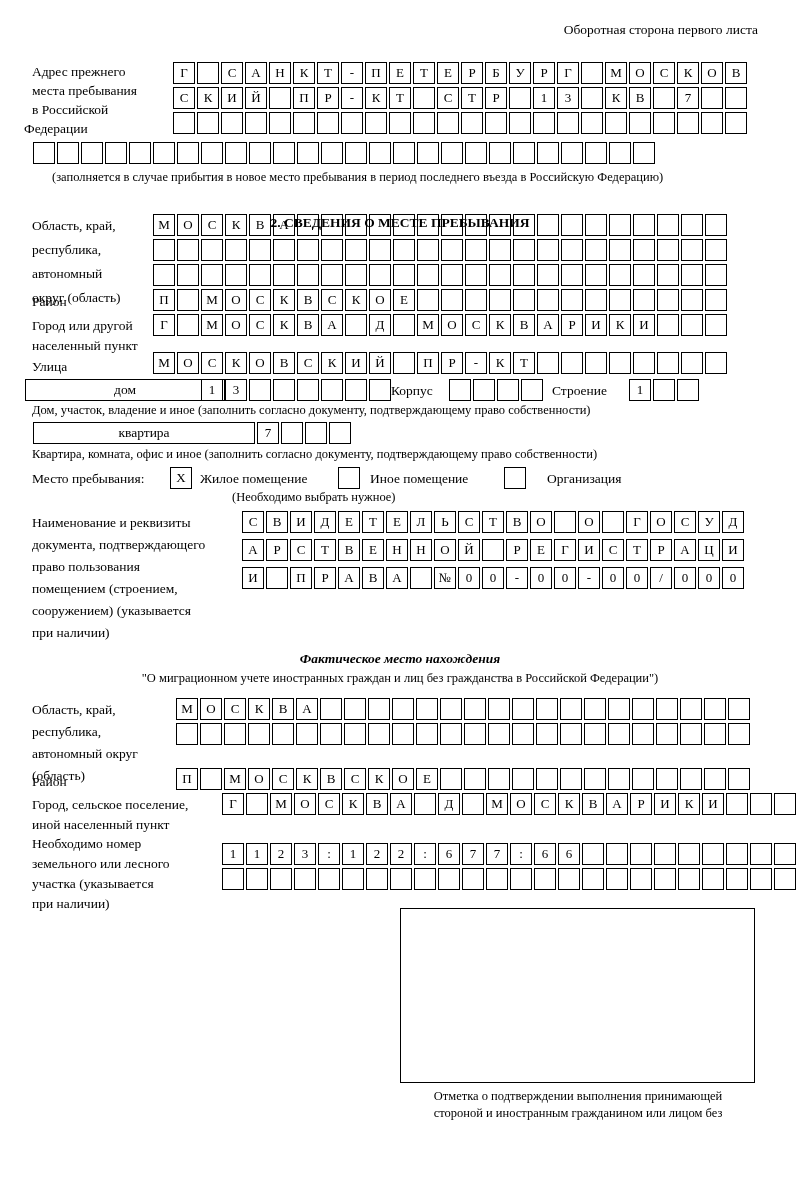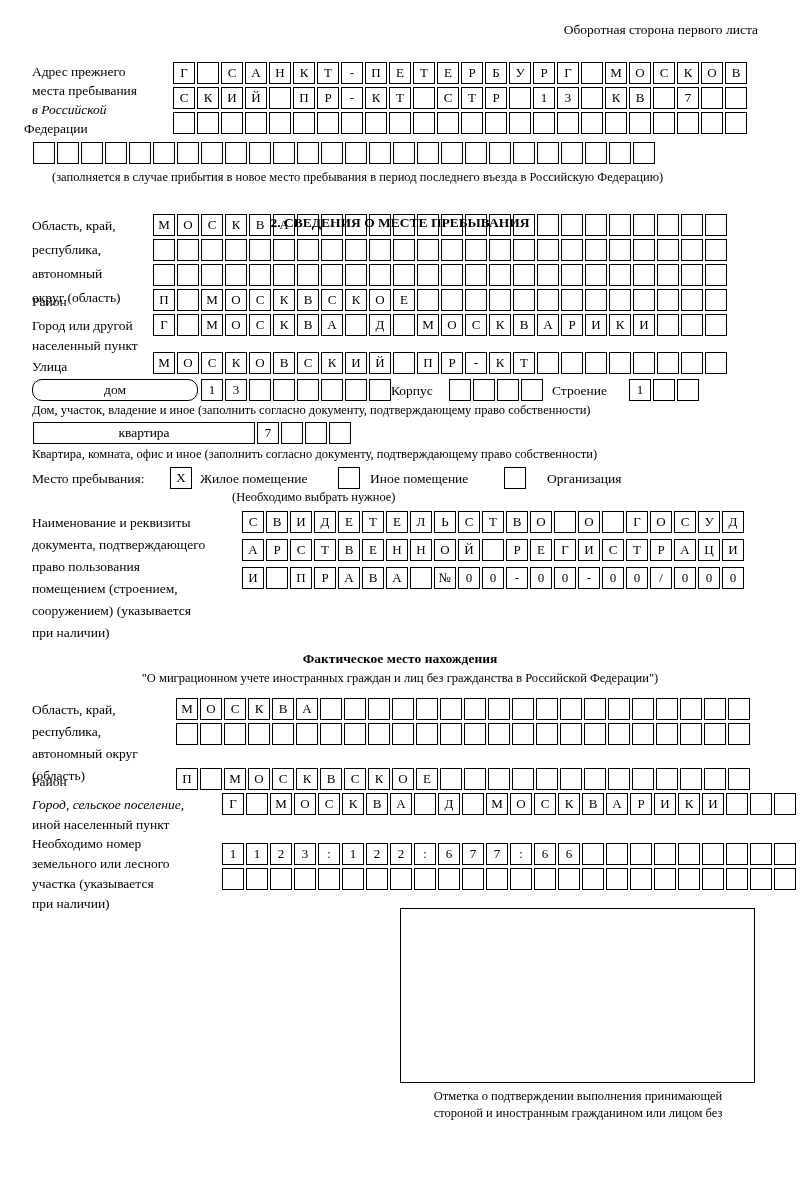--- a/index.html
+++ b/index.html
@@ -103,21 +103,21 @@
 </style>
 </head>
 <body>
 
 <div class="page">
 
   <div class="hdr-right">Оборотная сторона первого листа</div>
 
   <div class="lbl" style="left:32px; top:62px;">Адрес прежнего</div>
   <div class="lbl" style="left:32px; top:81px;">места пребывания</div>
-  <div class="lbl" style="left:32px; top:100px;font-style:italic;">в Российской</div>
+  <div class="lbl" style="left:32px; top:100px;">в Российской</div>
   <div class="lbl" style="left:24px; top:119px;">Федерации</div>
 
   <div class="cells" id="prev-row-0" style="left:173px; top:62px;">
       <div class="cell">Г</div>
       <div class="cell blank"></div>
       <div class="cell">С</div>
       <div class="cell">А</div>
       <div class="cell">Н</div>
       <div class="cell">К</div>
       <div class="cell">Т</div>
@@ -386,21 +386,21 @@
       <div class="cell blank"></div>
       <div class="cell blank"></div>
       <div class="cell blank"></div>
       <div class="cell blank"></div>
       <div class="cell blank"></div>
       <div class="cell blank"></div>
       <div class="cell blank"></div>
       <div class="cell blank"></div>
     </div>
 
-  <div class="box-label" style="left:32px; top:379px; width:166px;border-radius:10px;">дом</div>
+  <div class="box-label" style="left:25px; top:379px; width:200px;">дом</div>
   <div class="cells" id="dom-cells" style="left:201px; top:379px;">
       <div class="cell">1</div>
       <div class="cell">3</div>
       <div class="cell blank"></div>
       <div class="cell blank"></div>
       <div class="cell blank"></div>
       <div class="cell blank"></div>
       <div class="cell blank"></div>
       <div class="cell blank"></div>
     </div>
@@ -507,21 +507,21 @@
       <div class="cell">0</div>
       <div class="cell">-</div>
       <div class="cell">0</div>
       <div class="cell">0</div>
       <div class="cell">/</div>
       <div class="cell">0</div>
       <div class="cell">0</div>
       <div class="cell">0</div>
     </div>
 
-  <div class="center-title" style="top:630px;">Фактическое место нахождения</div>
+  <div class="center-title" style="top:630px;font-style:italic;">Фактическое место нахождения</div>
   <div class="center-text" style="top:671px;">"О миграционном учете иностранных граждан и лиц без гражданства в Российской Федерации")</div>
 
   <div class="lbl" style="left:32px; top:700px;">Область, край,</div>
   <div class="lbl" style="left:32px; top:722px;">республика,</div>
   <div class="lbl" style="left:32px; top:744px;">автономный округ</div>
   <div class="lbl" style="left:32px; top:766px;">(область)</div>
 
   <div class="cells" id="aloc-reg-0" style="left:176px; top:698px;">
       <div class="cell">М</div>
       <div class="cell">О</div>
@@ -596,21 +596,21 @@
       <div class="cell blank"></div>
       <div class="cell blank"></div>
       <div class="cell blank"></div>
       <div class="cell blank"></div>
       <div class="cell blank"></div>
       <div class="cell blank"></div>
       <div class="cell blank"></div>
       <div class="cell blank"></div>
     </div>
 
-  <div class="lbl" style="left:32px; top:795px;font-style:italic;">Город, сельское поселение,</div>
+  <div class="lbl" style="left:32px; top:795px;">Город, сельское поселение,</div>
   <div class="lbl" style="left:32px; top:815px;">иной населенный пункт</div>
   <div class="cells" id="aloc-city" style="left:222px; top:793px;">
       <div class="cell">Г</div>
       <div class="cell blank"></div>
       <div class="cell">М</div>
       <div class="cell">О</div>
       <div class="cell">С</div>
       <div class="cell">К</div>
       <div class="cell">В</div>
       <div class="cell">А</div>

